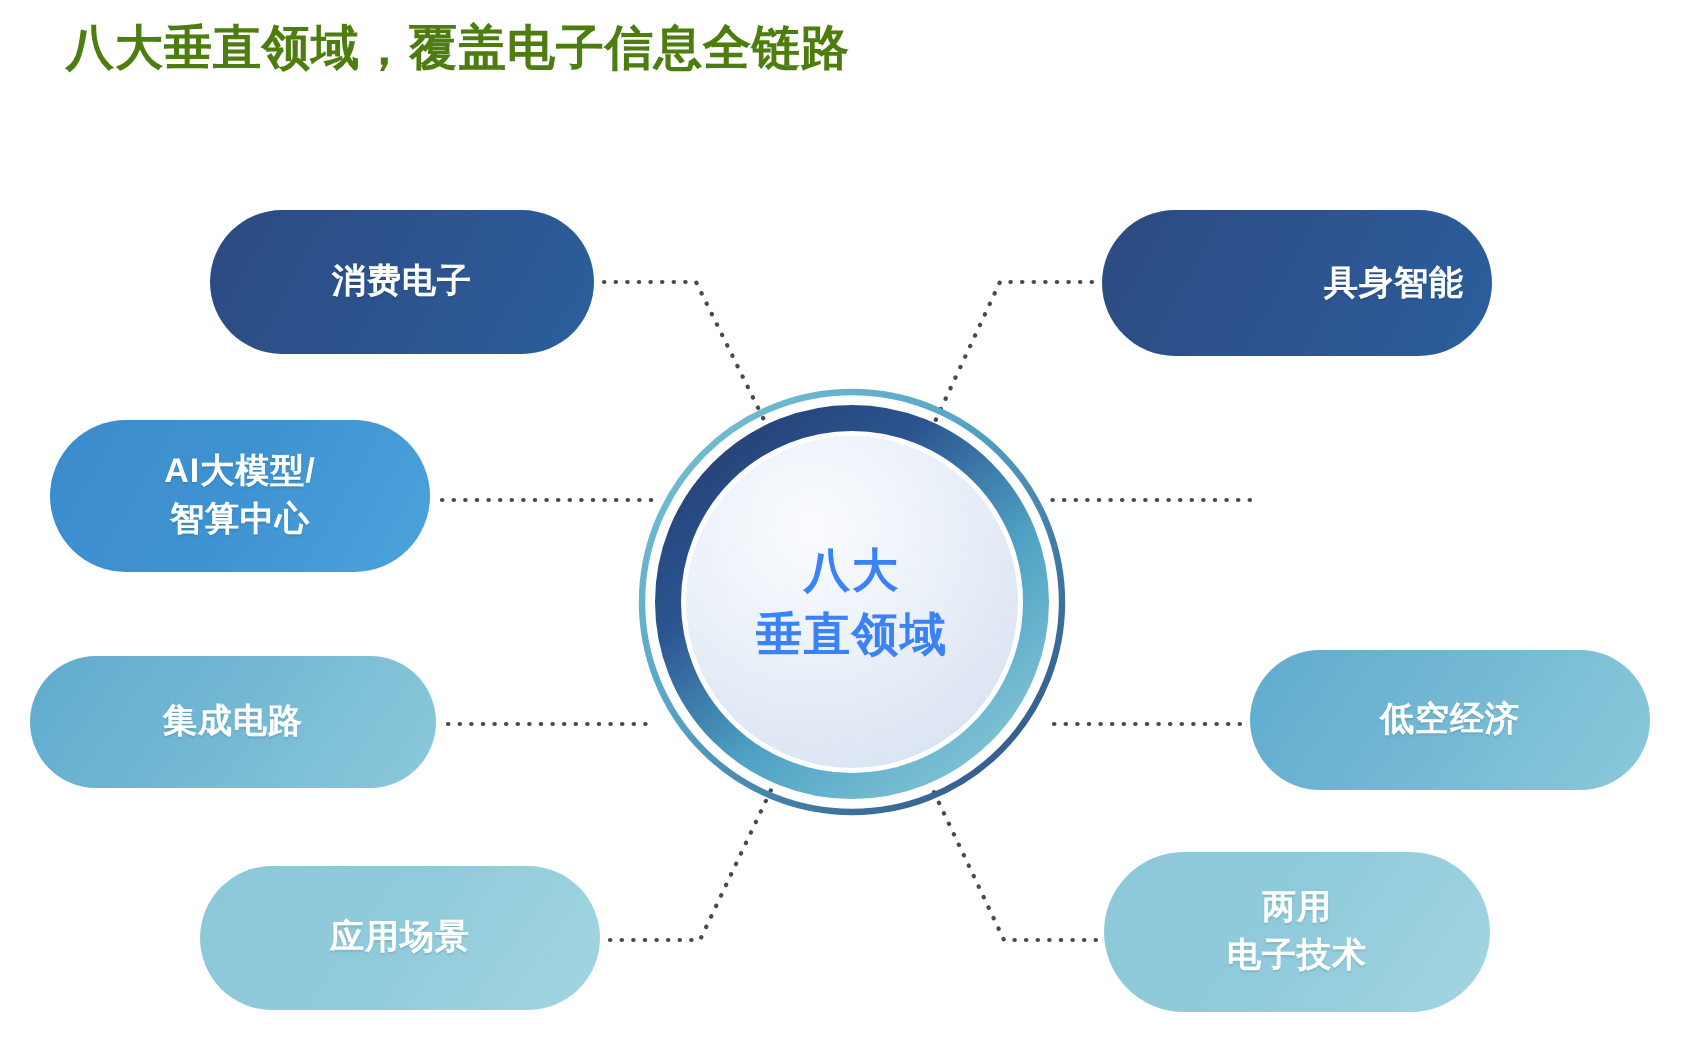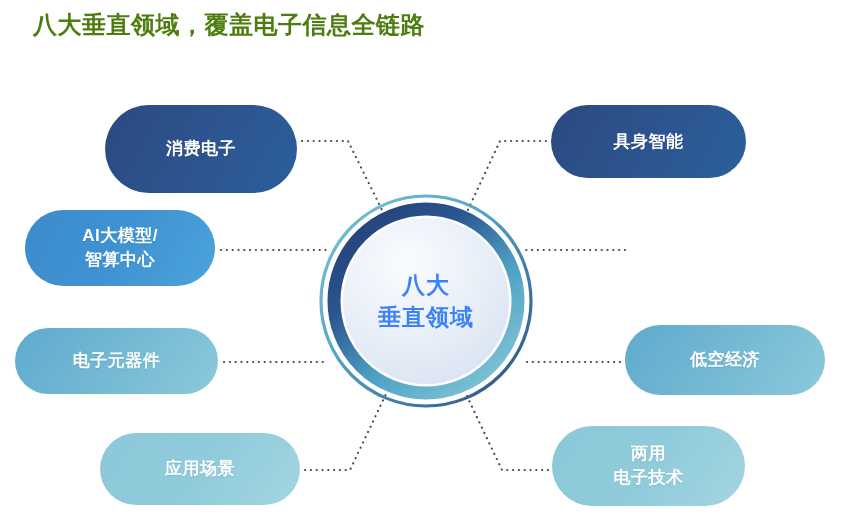--- a/index.html
+++ b/index.html
@@ -98,41 +98,42 @@
     border-radius: 999px;
     box-sizing: border-box;
     padding: 0 14px;
     letter-spacing: 0.5px;
     text-shadow: 0 1px 1px rgba(0,0,0,0.10);
   }
   .pill-text { display: block; white-space: pre-line; }
 
   
   #pill-consumer-electronics {
-    left: 105px; top: 105px; width: 192px; height: 88px;
+    left: 105px; top: 105px; width: 192px; height: 72px;
     background: linear-gradient(118deg, #2B4A80 0%, #2D5590 55%, #2A5F9C 100%);
     align-items: center;
   }
   #pill-ai-model {
     left: 25px; top: 210px; width: 190px; height: 76px;
     background: linear-gradient(120deg, #3C8BCC 0%, #3F93D2 50%, #4CA3DA 100%);
   }
   #pill-integrated-circuit {
     left: 15px; top: 328px; width: 203px; height: 66px;
     background: linear-gradient(125deg, #5FAACE 0%, #76BBD4 55%, #8CC9DB 100%);
   }
   #pill-electronic-components {
     left: 100px; top: 433px; width: 200px; height: 72px;
     background: linear-gradient(125deg, #8CC8D9 0%, #90CBDB 50%, #A3D5E0 100%);
   }
 
   
   #pill-embodied-ai {
     left: 551px; top: 105px; width: 195px; height: 73px;
     background: linear-gradient(118deg, #2B4A80 0%, #2D5590 55%, #2A5F9C 100%);
+    justify-content: flex-end;
   }
   #pill-ai-plus {
     left: 630px; top: 210px; width: 190px; height: 76px;
     background: linear-gradient(120deg, #3C8BCC 0%, #3F93D2 50%, #4CA3DA 100%);
   }
   #pill-low-altitude {
     left: 625px; top: 325px; width: 200px; height: 70px;
     background: linear-gradient(125deg, #5FAACE 0%, #76BBD4 55%, #8CC9DB 100%);
   }
   #pill-dual-use {
@@ -192,21 +193,21 @@
   </div>
 
   <div class="pill" id="pill-consumer-electronics">
     <span class="pill-text">消费电子</span>
   </div>
   <div class="pill" id="pill-ai-model">
     <span class="pill-text">AI大模型/
 智算中心</span>
   </div>
   <div class="pill" id="pill-integrated-circuit">
-    <span class="pill-text">电子元器件</span>
+    <span class="pill-text">集成电路</span>
   </div>
   <div class="pill" id="pill-electronic-components">
     <span class="pill-text">应用场景</span>
   </div>
 
   <div class="pill" id="pill-embodied-ai">
     <span class="pill-text">具身智能</span>
   </div>
   <div class="pill" id="pill-low-altitude">
     <span class="pill-text">低空经济</span>

